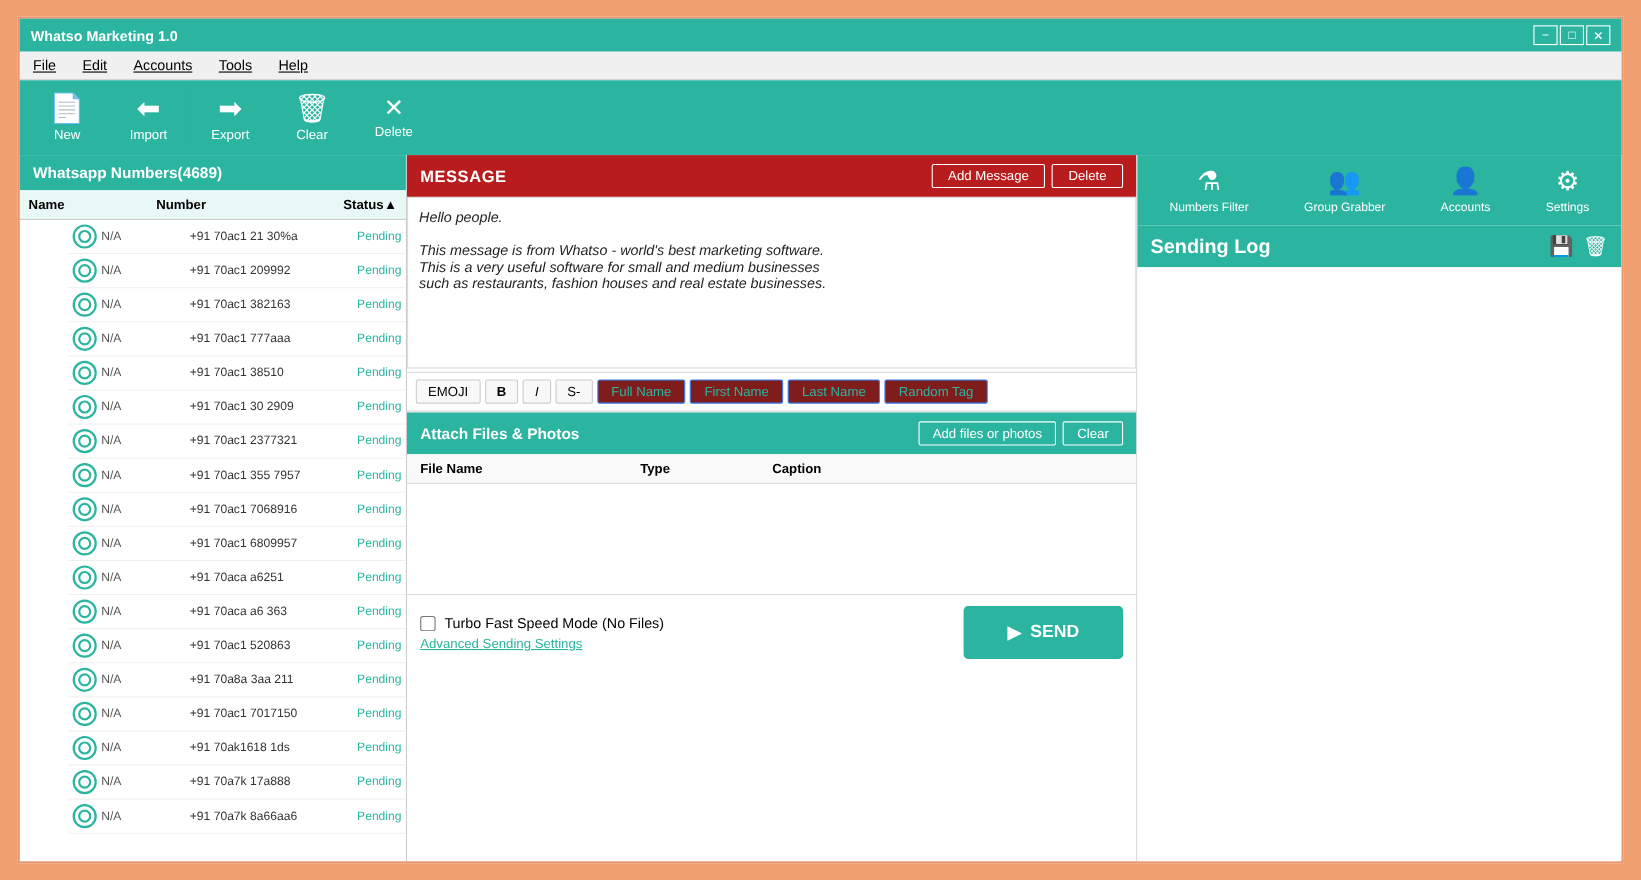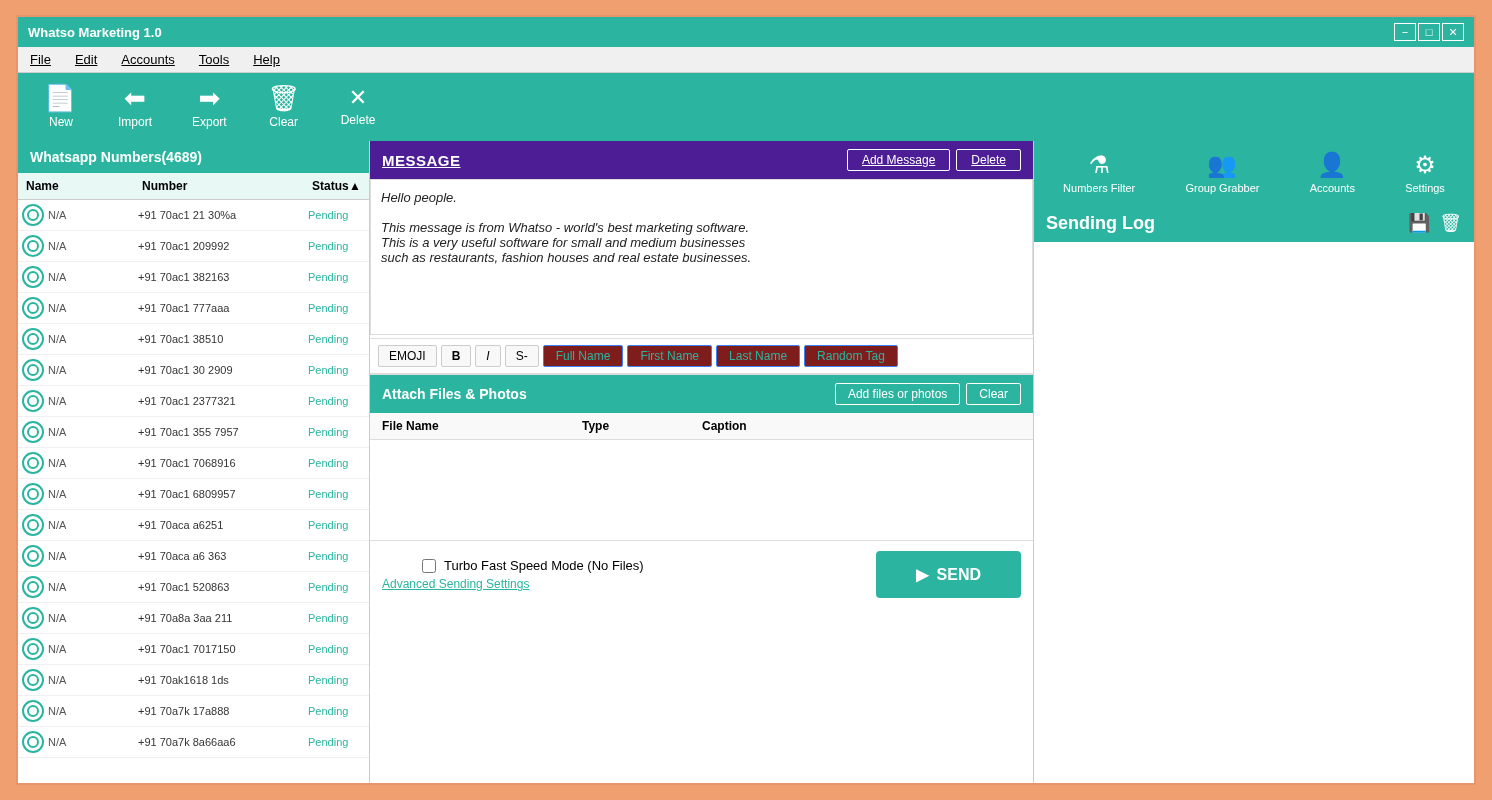--- a/index.html
+++ b/index.html
@@ -109,21 +109,21 @@
       background: #e8f8f5;
       border-bottom: 1px solid #ccc;
       padding: 6px 4px;
       font-weight: 600;
       font-size: 12px;
     }
     .col-name { width: 120px; padding-left: 4px; }
     .col-number { width: 170px; }
     .col-status { flex: 1; }
     .col-scroll { width: 16px; }
-    .table-body { flex: 1; overflow-y: auto; }
+    .table-body { flex: 1; overflow-y: auto; margin-left: 44px; }
     .table-row {
       display: flex;
       align-items: center;
       padding: 4px 4px;
       border-bottom: 1px solid #f0f0f0;
       font-size: 11px;
     }
     .row-icon {
       width: 22px;
       height: 22px;
@@ -147,27 +147,26 @@
     
     .middle-panel {
       flex: 1;
       display: flex;
       flex-direction: column;
       background: #fff;
       border-right: 1px solid #ccc;
       overflow: hidden;
     }
     .message-header {
-      background: #4c1d95;
+      background: #b91c1c;
       color: white;
       padding: 8px 12px;
       display: flex;
       align-items: center;
       justify-content: space-between;
-      text-decoration: underline;
     }
     .message-header-title { font-size: 15px; font-weight: 700; letter-spacing: 0.5px; }
     .message-header-btns { display: flex; gap: 6px; }
     .msg-header-btn {
       background: transparent;
       border: 1px solid white;
       color: white;
       padding: 3px 14px;
       font-size: 12px;
       cursor: pointer;
@@ -265,21 +264,21 @@
     
     .bottom-section {
       padding: 10px 12px;
       display: flex;
       align-items: center;
       justify-content: space-between;
       border-top: 1px solid #ddd;
       flex-shrink: 0;
     }
     .bottom-left { display: flex; flex-direction: column; gap: 4px; }
-    .turbo-row { display: flex; align-items: flex-end; gap: 8px; margin-left: 40px; }
+    .turbo-row { display: flex; align-items: flex-end; gap: 8px; }
     .turbo-checkbox { width: 14px; height: 14px; cursor: pointer; }
     .adv-link { color: #2bb5a0; text-decoration: underline; cursor: pointer; font-size: 12px; }
     .send-btn {
       background: #2bb5a0;
       color: white;
       border: none;
       padding: 14px 40px;
       font-size: 16px;
       font-weight: 600;
       cursor: pointer;

